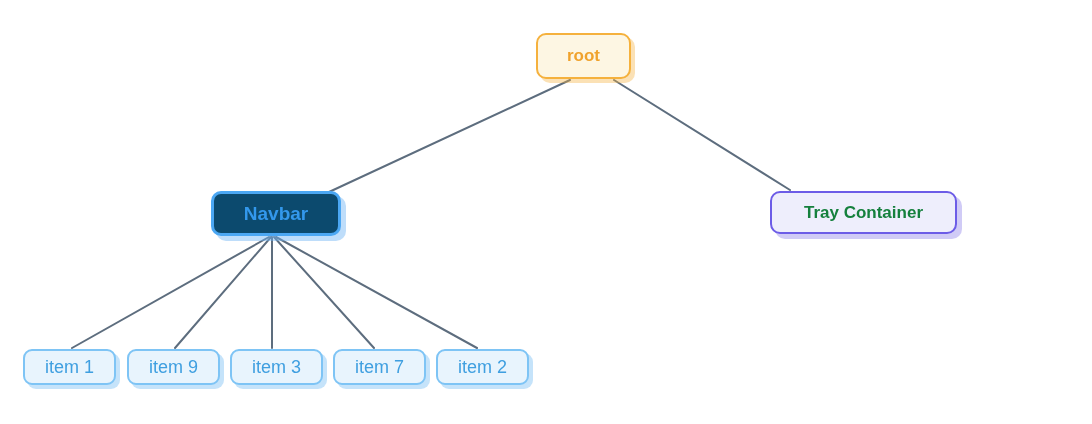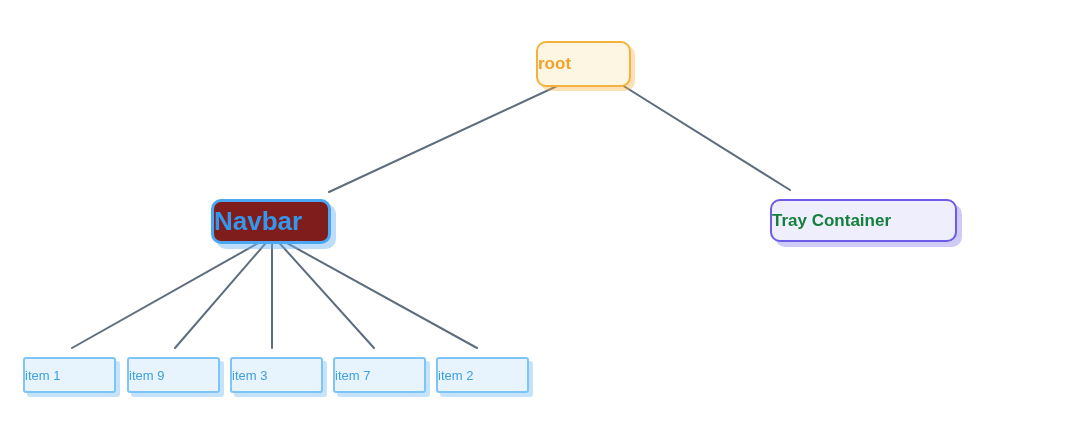--- a/index.html
+++ b/index.html
@@ -25,51 +25,51 @@
     top: 0;
     width: 1092px;
     height: 424px;
     pointer-events: none;
   }
   .node {
     position: absolute;
     box-sizing: border-box;
     display: flex;
     align-items: center;
+    justify-content: center;
     border-style: solid;
     border-radius: 10px;
     white-space: nowrap;
     z-index: 2;
-    margin-top: 8px;
   }
   
   .node-root {
     left: 536px;
     top: 33px;
     width: 95px;
     height: 46px;
     background: #fdf6e3;
     border-color: #f5b13d;
     border-width: 2px;
     color: #f0a22c;
     font-size: 17px;
     font-weight: bold;
     box-shadow: 4px 4px 0 0 rgba(245,177,61,0.38);
   }
   
   .node-navbar {
     left: 211px;
     top: 191px;
-    width: 120px;
+    width: 130px;
     height: 45px;
-    background: #7f1d1d;
+    background: #0c4a6e;
     border-color: #4ba7f3;
     border-width: 3px;
     color: #3398ec;
-    font-size: 26px;
+    font-size: 19px;
     font-weight: bold;
     box-shadow: 5px 5px 0 0 rgba(110,180,243,0.45);
   }
   
   .node-tray {
     left: 770px;
     top: 191px;
     width: 187px;
     height: 43px;
     background: #eeeefc;
@@ -81,23 +81,23 @@
     box-shadow: 5px 5px 0 0 rgba(150,140,235,0.45);
   }
   
   .node-item {
     top: 349px;
     width: 93px;
     height: 36px;
     background: #e8f4fd;
     border-color: #7ec4f5;
     border-width: 2px;
-    border-radius: 3px;
+    border-radius: 9px;
     color: #3f9fe0;
-    font-size: 13px;
+    font-size: 18px;
     font-weight: normal;
     box-shadow: 4px 4px 0 0 rgba(140,200,245,0.5);
   }
 </style>
 </head>
 <body>
 
 <div id="canvas">
 
   <svg id="edge-layer" viewBox="0 0 1092 424" width="1092" height="424" xmlns="http://www.w3.org/2000/svg">

